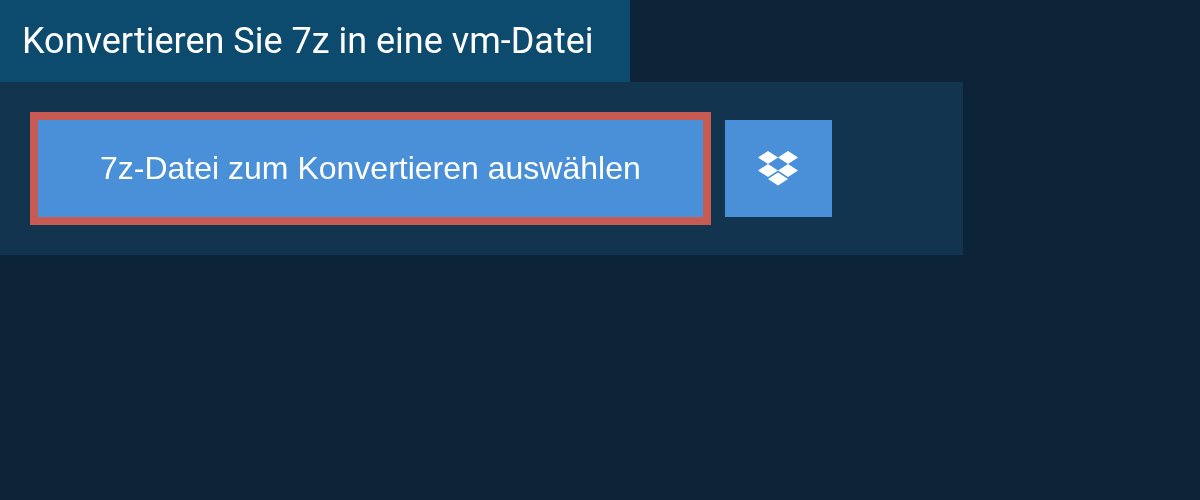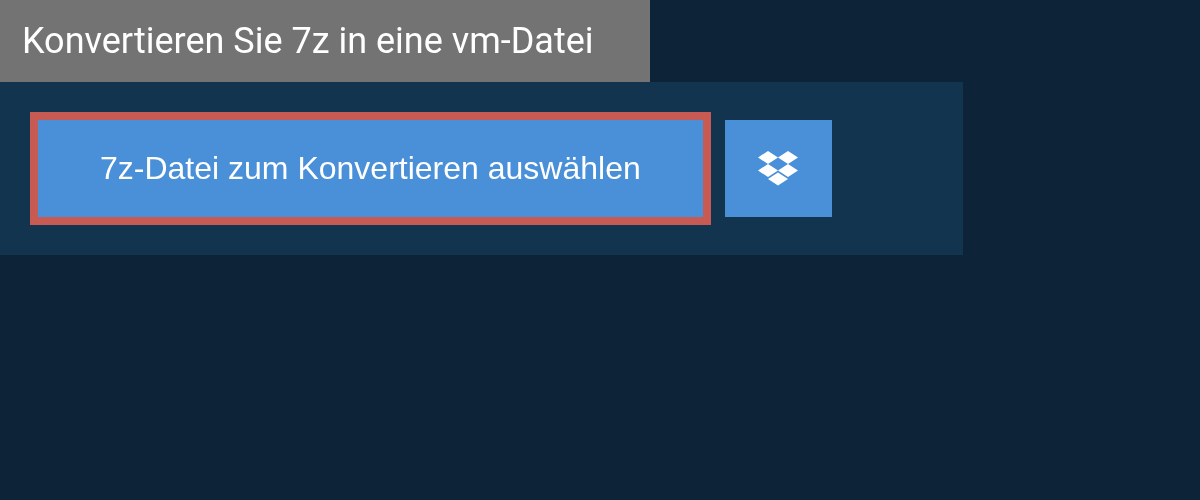--- a/index.html
+++ b/index.html
@@ -8,23 +8,23 @@
       box-sizing: border-box;
     }
     body {
       width: 1200px;
       height: 500px;
       background-color: #0d2438;
       font-family: -apple-system, BlinkMacSystemFont, "Segoe UI", Roboto, Arial, sans-serif;
       overflow: hidden;
     }
     .header-bar {
-      background-color: #737373;
+      background-color: #0c4a6e;
       display: inline-block;
-      padding: 20px 56px 20px 22px;
+      padding: 20px 36px 20px 22px;
     }
     .header-title {
       color: #ffffff;
       font-size: 36px;
       font-weight: 400;
       white-space: nowrap;
     }
     .content-panel {
       background-color: #12344f;
       padding: 30px;

